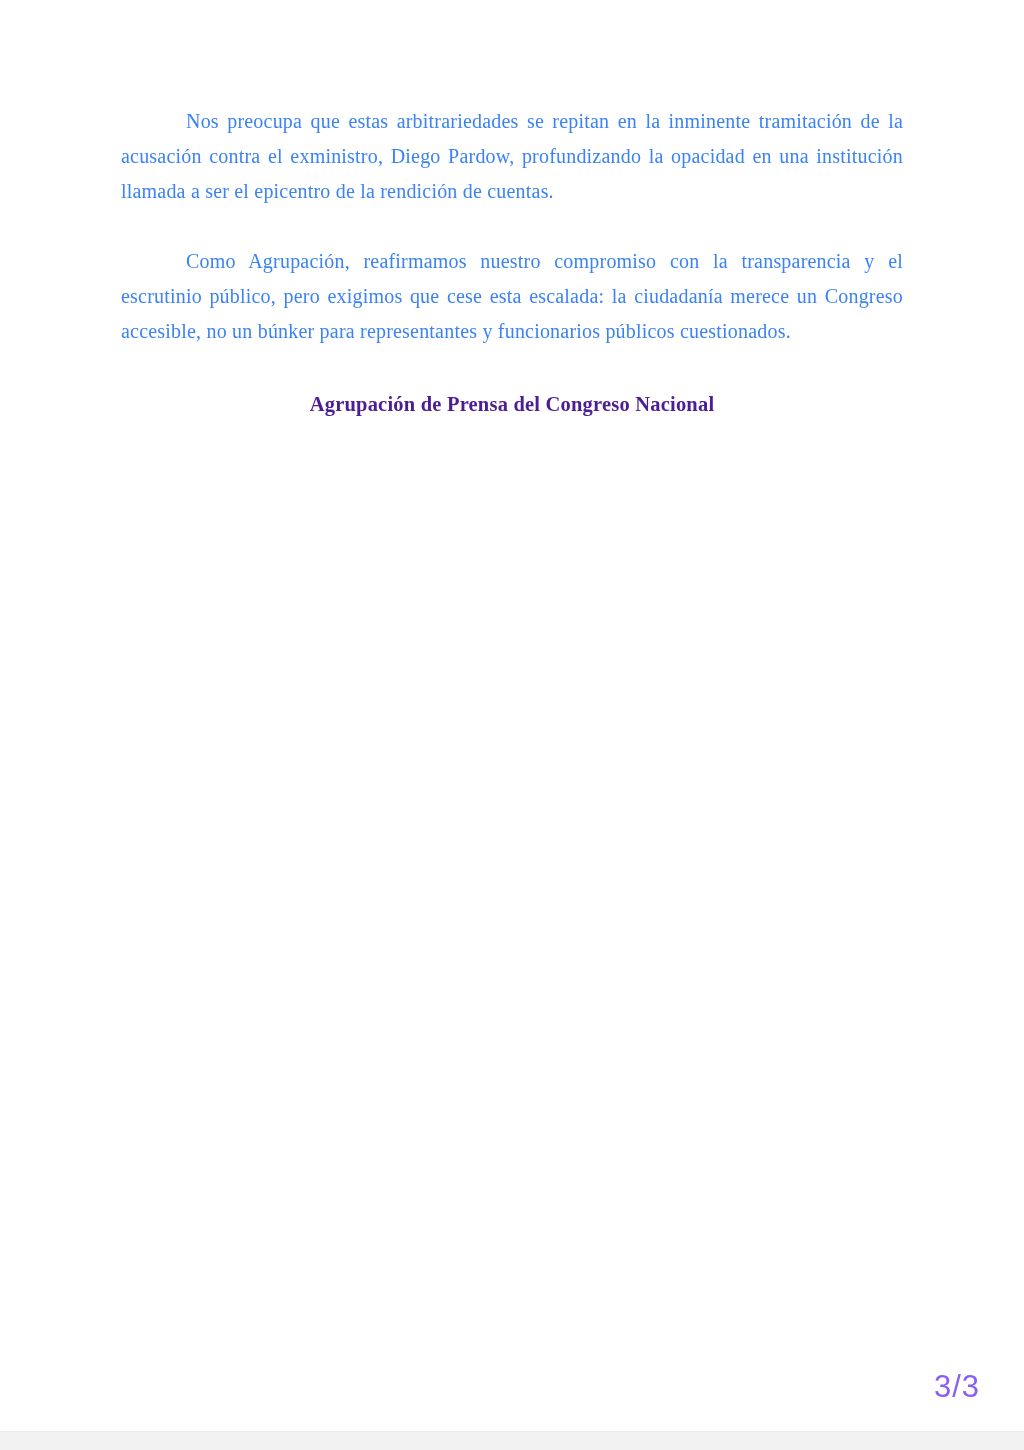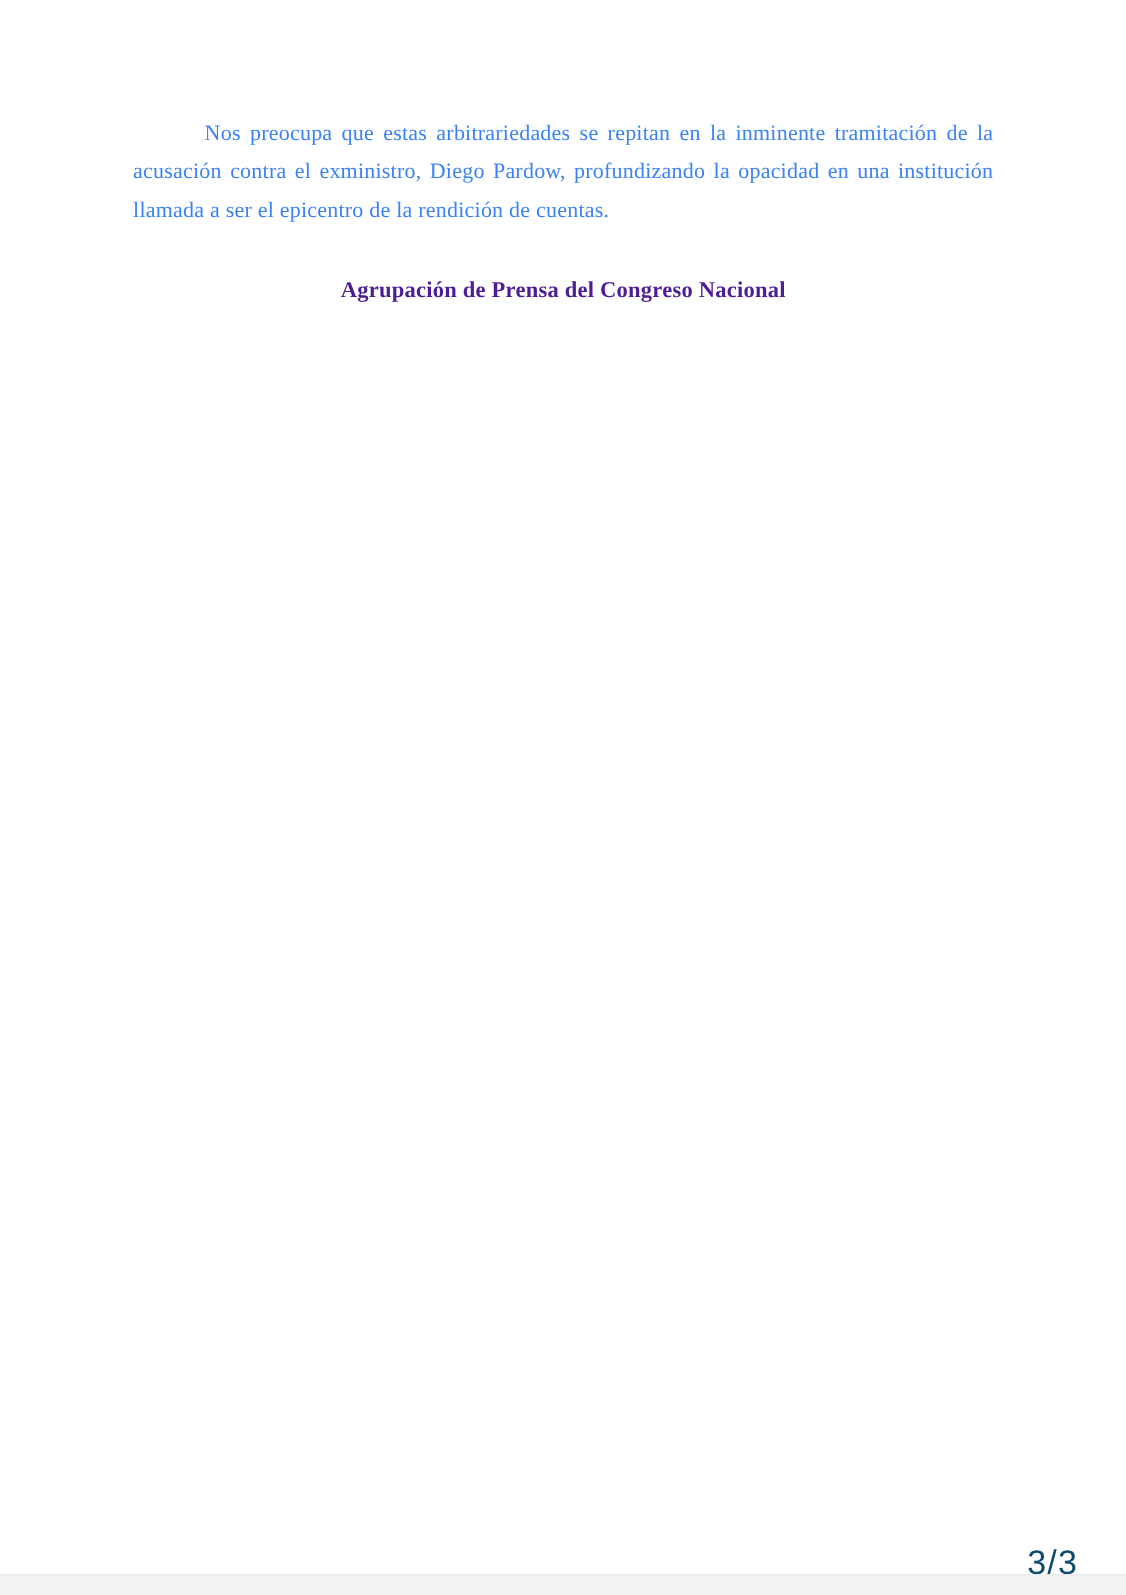--- a/index.html
+++ b/index.html
@@ -36,25 +36,25 @@
     font-size: 20.5px;
     line-height: 35px;
     font-weight: bold;
     color: #4c1d95;
     text-align: center;
     letter-spacing: 0.2px;
   }
   .page-indicator {
     position: absolute;
     right: 44px;
-    bottom: 14px;
+    bottom: 48px;
     font-family: "Liberation Sans", sans-serif;
     font-size: 31px;
     line-height: 31px;
-    color: #0c4a6e;
+    color: #8b5cf6;
     letter-spacing: 1px;
   }
   .footer-bar {
     position: absolute;
     left: 0;
     right: 0;
     bottom: 0;
     height: 18px;
     background: #f2f2f3;
     border-top: 1px solid #ebebed;
@@ -62,20 +62,21 @@
 </style>
 </head>
 <body>
 
 <div class="doc-page">
 
   <div class="doc-content">
 
     <p class="body-paragraph">Nos preocupa que estas arbitrariedades se repitan en la inminente tramitación de la acusación contra el exministro, Diego Pardow, profundizando la opacidad en una institución llamada a ser el epicentro de la rendición de cuentas.</p>
 
+    <p class="body-paragraph">Como Agrupación, reafirmamos nuestro compromiso con la transparencia y el escrutinio público, pero exigimos que cese esta escalada: la ciudadanía merece un Congreso accesible, no un búnker para representantes y funcionarios públicos cuestionados.</p>
 
     <p class="signature-line">Agrupación de Prensa del Congreso Nacional</p>
 
   </div>
 
   <div class="page-indicator">3/3</div>
 
   <div class="footer-bar"></div>
 
 </div>

